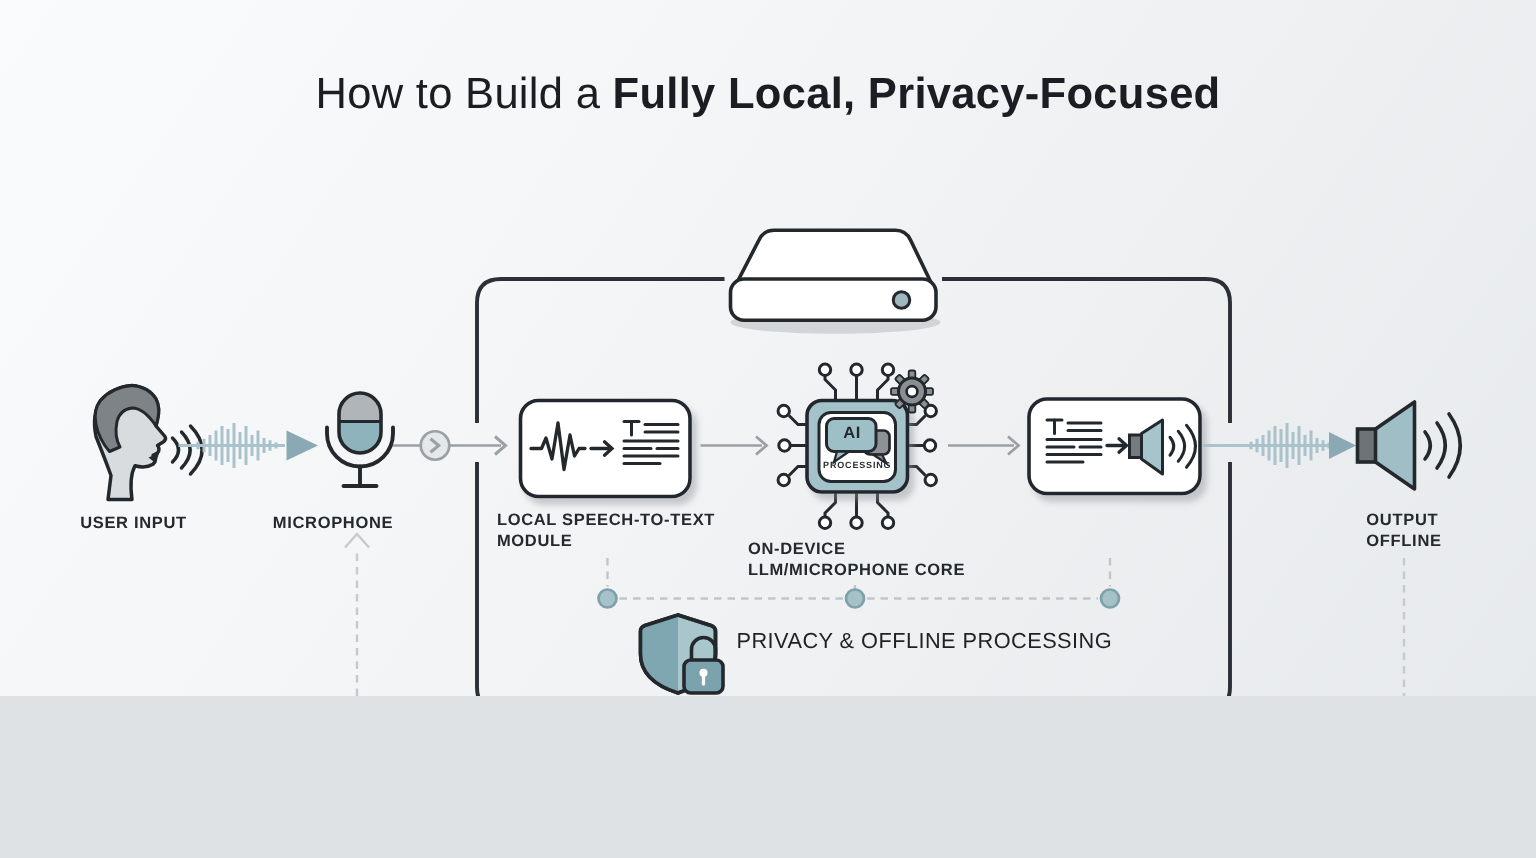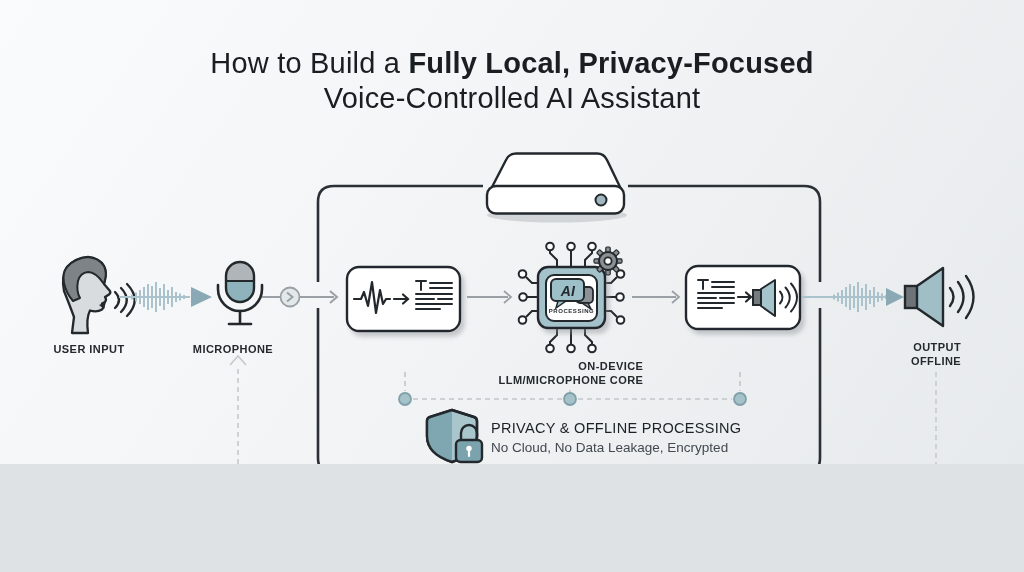--- a/index.html
+++ b/index.html
@@ -10,25 +10,25 @@
   }
   .abs{position:absolute;}
   .title{
     left:0;top:46px;width:1024px;text-align:center;
     font-size:29px;line-height:35px;color:#1a1d21;letter-spacing:.2px;
   }
   .title b{font-weight:700;}
   .node-label{
     transform:translateX(-50%);
     font-size:11px;font-weight:700;letter-spacing:.45px;
-    color:#24292e;text-align:right;white-space:nowrap;line-height:14px;
+    color:#24292e;text-align:left;white-space:nowrap;line-height:14px;
   }
   .chip-ai{
     transform:translateX(-50%);
-    font-size:14px;font-weight:700;color:#23282d;letter-spacing:.3px;font-style:italic;
+    font-size:11px;font-weight:700;color:#23282d;letter-spacing:.3px;
   }
   .chip-processing{
     transform:translateX(-50%);
     font-size:6px;font-weight:700;color:#2a2f34;letter-spacing:.55px;white-space:nowrap;
   }
   .privacy-title{font-size:14.5px;font-weight:400;color:#1d2226;letter-spacing:.3px;white-space:nowrap;}
   .privacy-sub{font-size:13.5px;font-weight:400;color:#424850;white-space:nowrap;}
 </style>
 </head>
 <body>
@@ -267,37 +267,39 @@
       <path d="M 452,410 L 474,417 Q 477,418 477,421 V 436 Q 477,454 452,462 Q 427,454 427,436 V 421 Q 427,418 430,417 Z" fill="none" stroke="#23282d" stroke-width="2.4"></path>
       <path d="M 461,441 V 433 a 8,8 0 0 1 16,0 V 441" fill="none" stroke="#23282d" stroke-width="2.4"></path>
       <rect x="456" y="440" width="26" height="22" rx="4.5" fill="#7aa3ae" stroke="#23282d" stroke-width="2.4"></rect>
       <circle cx="469" cy="448.5" r="2.7" fill="#ffffff"></circle>
       <line x1="469" y1="450" x2="469" y2="456" stroke="#ffffff" stroke-width="2.2" stroke-linecap="round"></line>
     </g>
   </svg>
 
   <div class="abs title">
     <div><span>How to Build a </span><b>Fully Local, Privacy-Focused</b></div>
-    <div>Voice-Controlled AI Assistant</div>
   </div>
 
   <div class="abs node-label" style="left:89px;top:342px">USER INPUT</div>
-  <div class="abs node-label" style="left:233px;top:342px">MICROPHONE</div>
-
+  <div class="abs node-label" style="left:222px;top:342px">MICROPHONE</div>
+
+  <div class="abs node-label" style="left:404px;top:340px">
+    <div>LOCAL SPEECH-TO-TEXT</div>
+    <div>MODULE</div>
+  </div>
 
   <div class="abs node-label" style="left:571px;top:359px">
     <div>ON-DEVICE</div>
     <div>LLM/MICROPHONE CORE</div>
   </div>
 
 
   <div class="abs node-label" style="left:936px;top:340px">
     <div>OUTPUT</div>
     <div>OFFLINE</div>
   </div>
 
   <div class="abs chip-ai" style="left:568px;top:283px">AI</div>
   <div class="abs chip-processing" style="left:571.5px;top:308px">PROCESSING</div>
 
   <div class="abs privacy-title" style="left:491px;top:420px">PRIVACY &amp; OFFLINE PROCESSING</div>
-  <div class="abs privacy-sub" style="left:491px;top:440px">No Cloud, No Data Leakage, Encrypted</div>
 
 </div>
 
 </body></html>

